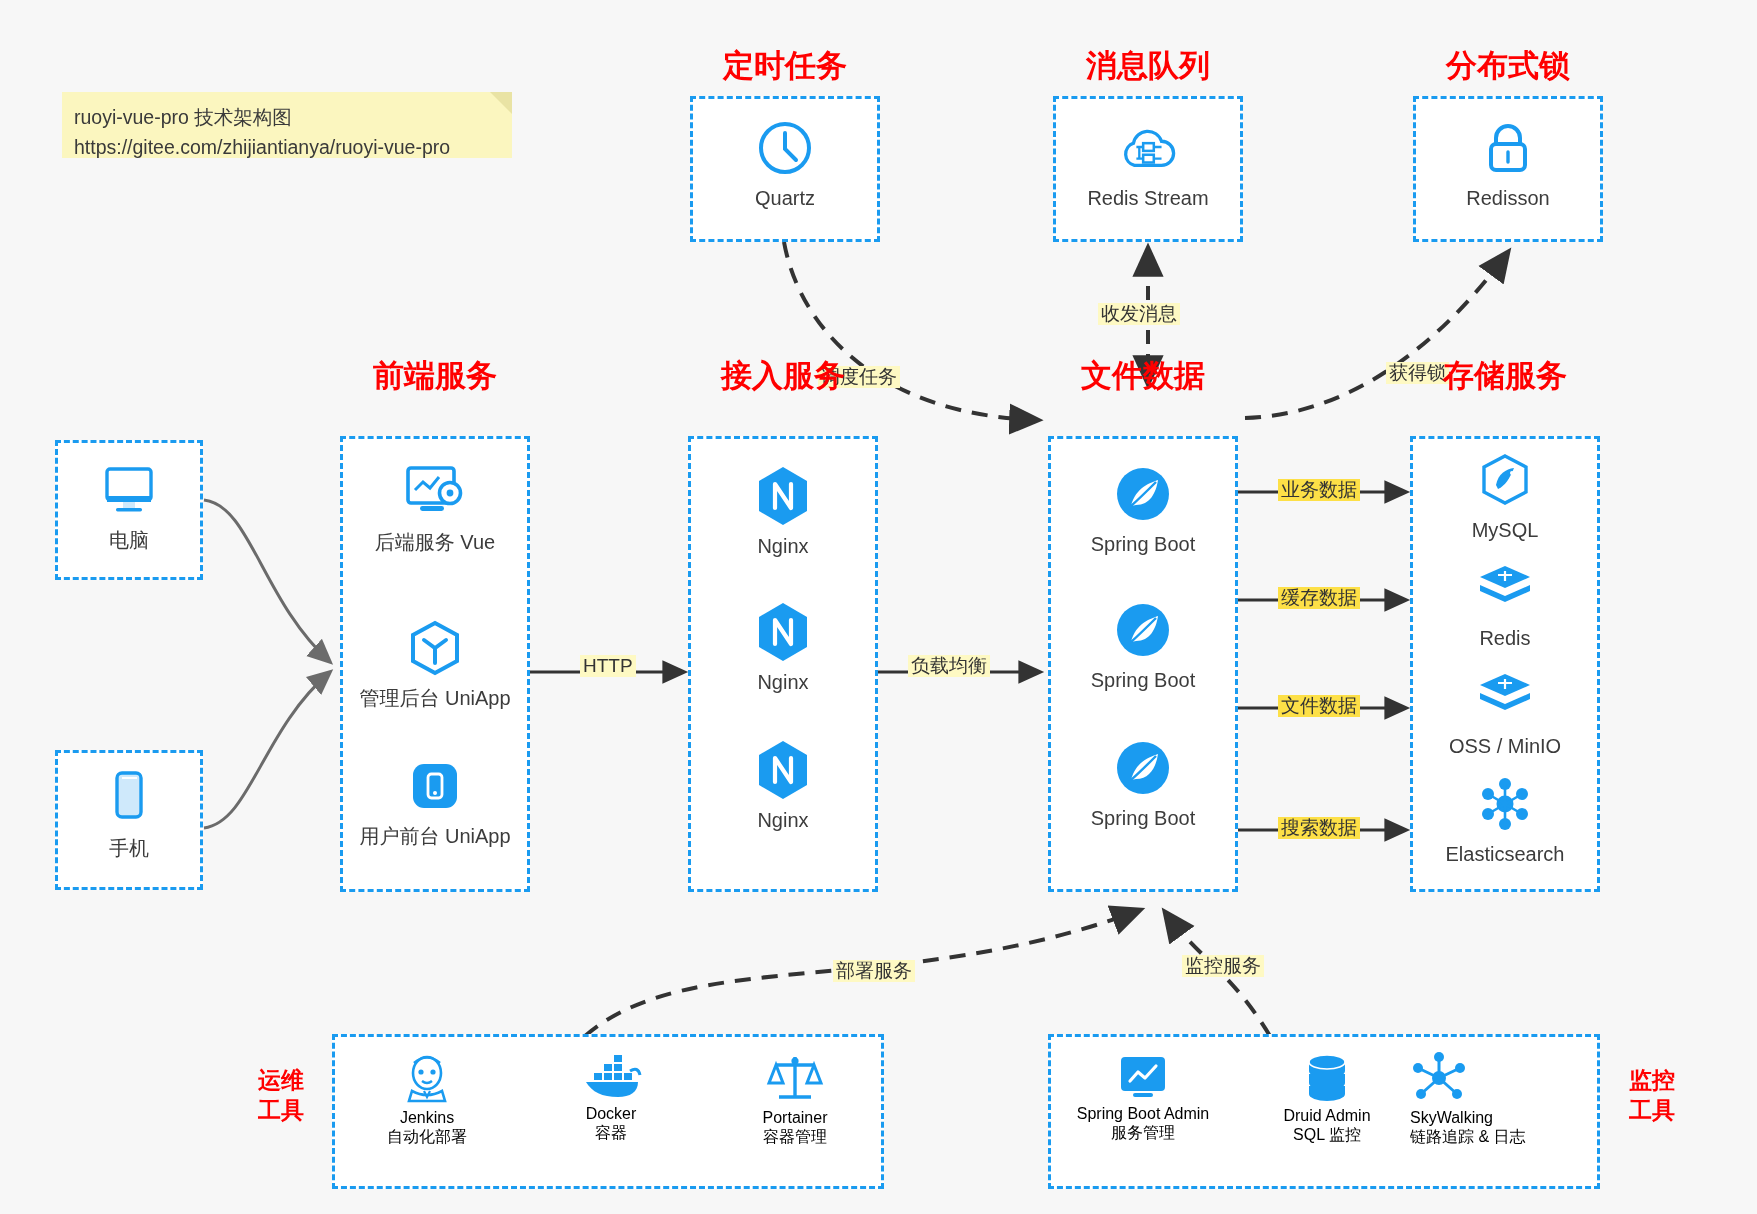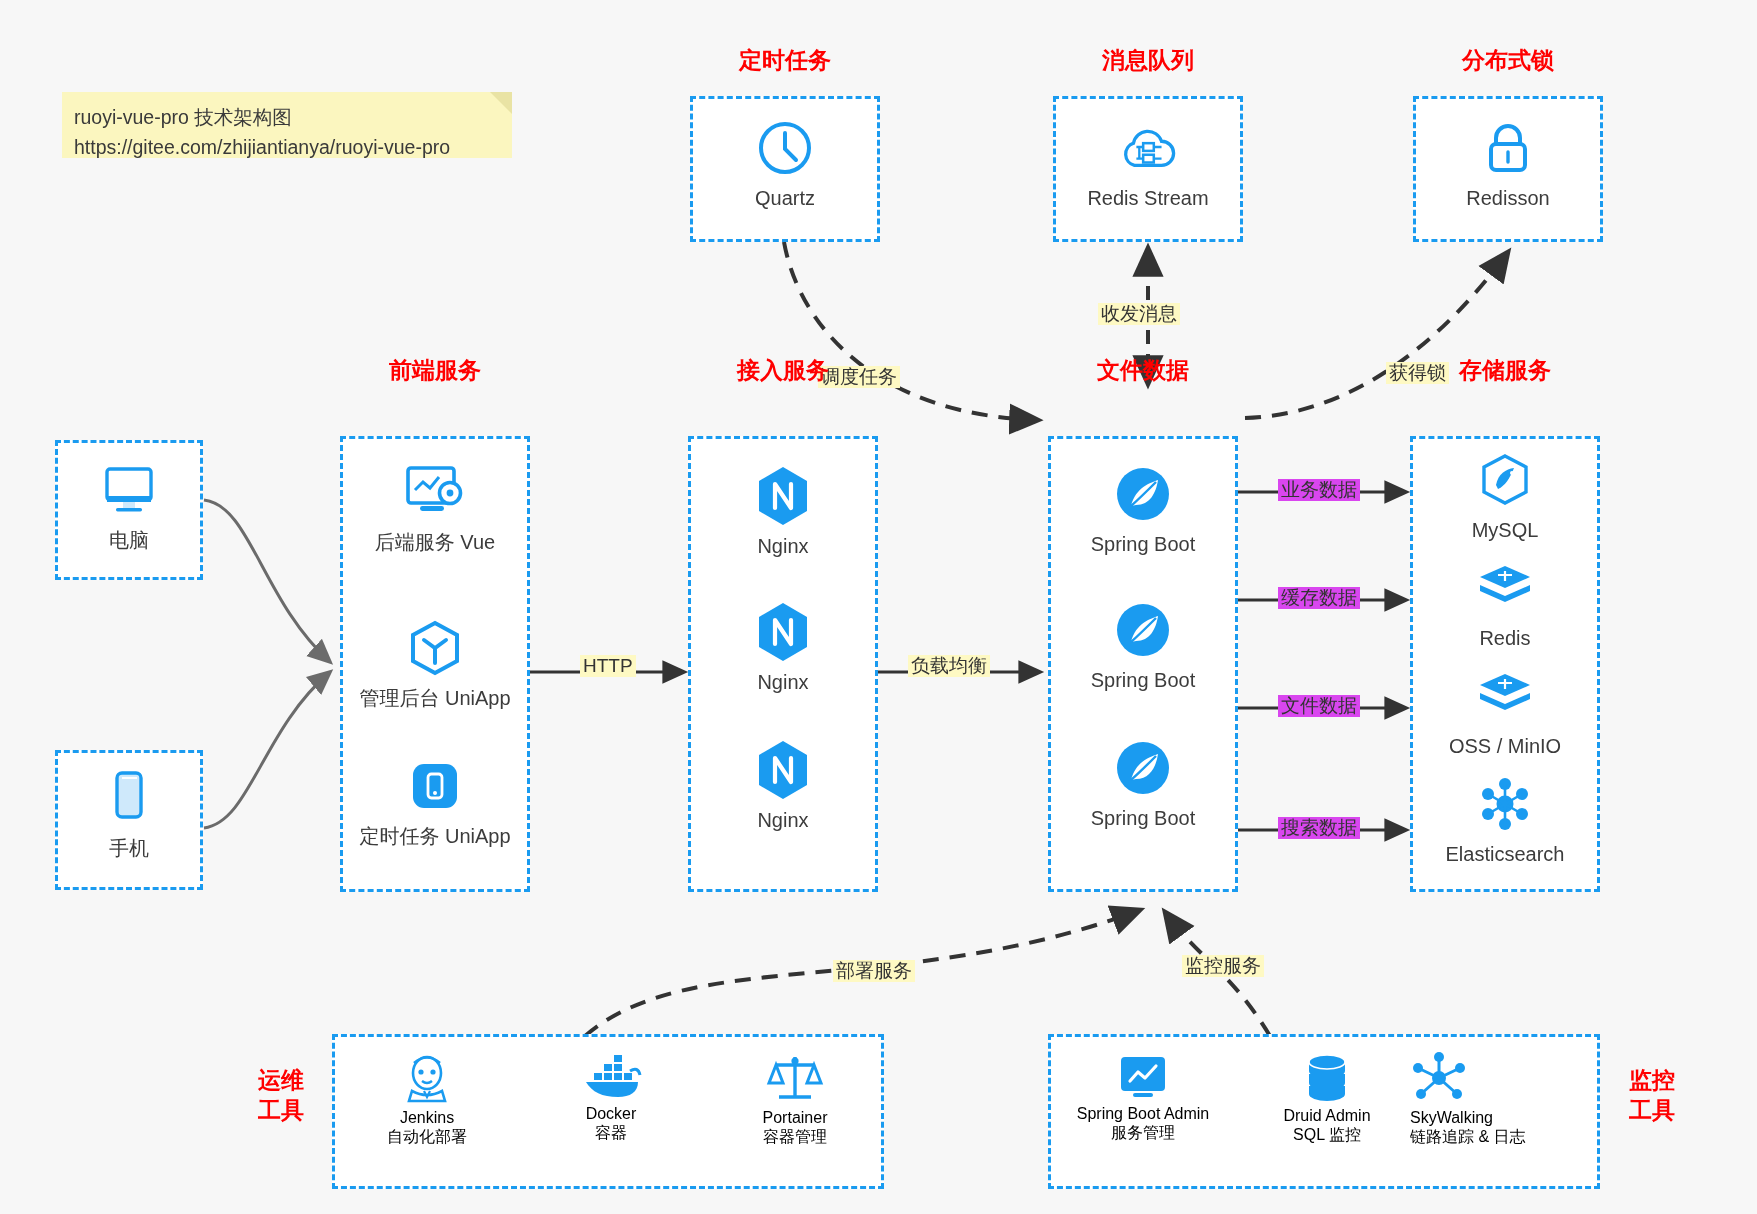--- a/index.html
+++ b/index.html
@@ -22,38 +22,38 @@
     position:absolute;right:0;top:0;width:0;height:0;
     border-top:22px solid #e9e3a4;border-left:22px solid transparent;
   }
 
   
   .box{
     position:absolute;border:3px dashed #1a9bf0;background:#ffffff;
     box-sizing:border-box;
   }
   .grp-title{
-    position:absolute;color:#ff0000;font-weight:bold;font-size:23px;
+    position:absolute;color:#ff0000;font-weight:bold;font-size:31px;
     text-align:center;white-space:nowrap;
   }
   .grp-title.side{font-size:23px;line-height:30px;}
 
   
   .node{position:absolute;text-align:center;width:100%;left:0;}
   .node .ico{height:62px;display:flex;align-items:center;justify-content:center;}
   .node .cap{
     margin-top:6px;font-size:20px;color:#3c3c3c;white-space:nowrap;
     line-height:26px;
   }
 
   .edge-label{
     position:absolute;background:#fef9c3;color:#333;font-size:19px;
     white-space:nowrap;padding:0 3px;line-height:22px;
   }
-  .edge-label.solid{background:#d946ef;}
+  .edge-label.solid{background:#fde047;}
 </style>
 </head>
 <body>
 
 <div class="canvas">
 
   <svg class="wires" viewBox="0 0 1757 1214">
     <defs>
       <marker id="ah" markerWidth="9" markerHeight="9" refX="7.2" refY="4.5" orient="auto">
         <path d="M0,0.6 L8.6,4.5 L0,8.4 z" fill="#333"></path>
@@ -190,21 +190,21 @@
       <div class="cap">管理后台 UniApp</div>
     </div>
     <div class="node" style="top:316px;">
       <div class="ico">
         <svg width="58" height="58" viewBox="0 0 58 58">
           <rect x="7" y="7" width="44" height="44" rx="11" fill="#1a9bf0"></rect>
           <rect x="22" y="17" width="14" height="24" rx="3.4" fill="none" stroke="#ffffff" stroke-width="2.8"></rect>
           <circle cx="29" cy="36" r="2" fill="#ffffff"></circle>
         </svg>
       </div>
-      <div class="cap">定时任务 UniApp</div>
+      <div class="cap">用户前台 UniApp</div>
     </div>
   </div>
 
   <div class="edge-label" style="left:580px;top:655px;">HTTP</div>
 
   <div class="grp-title" style="left:688px;top:355px;width:190px;">接入服务</div>
   <div class="box" style="left:688px;top:436px;width:190px;height:456px;">
     <div class="node" style="top:26px;">
       <div class="ico">
         <svg width="58" height="64" viewBox="0 0 58 64">

